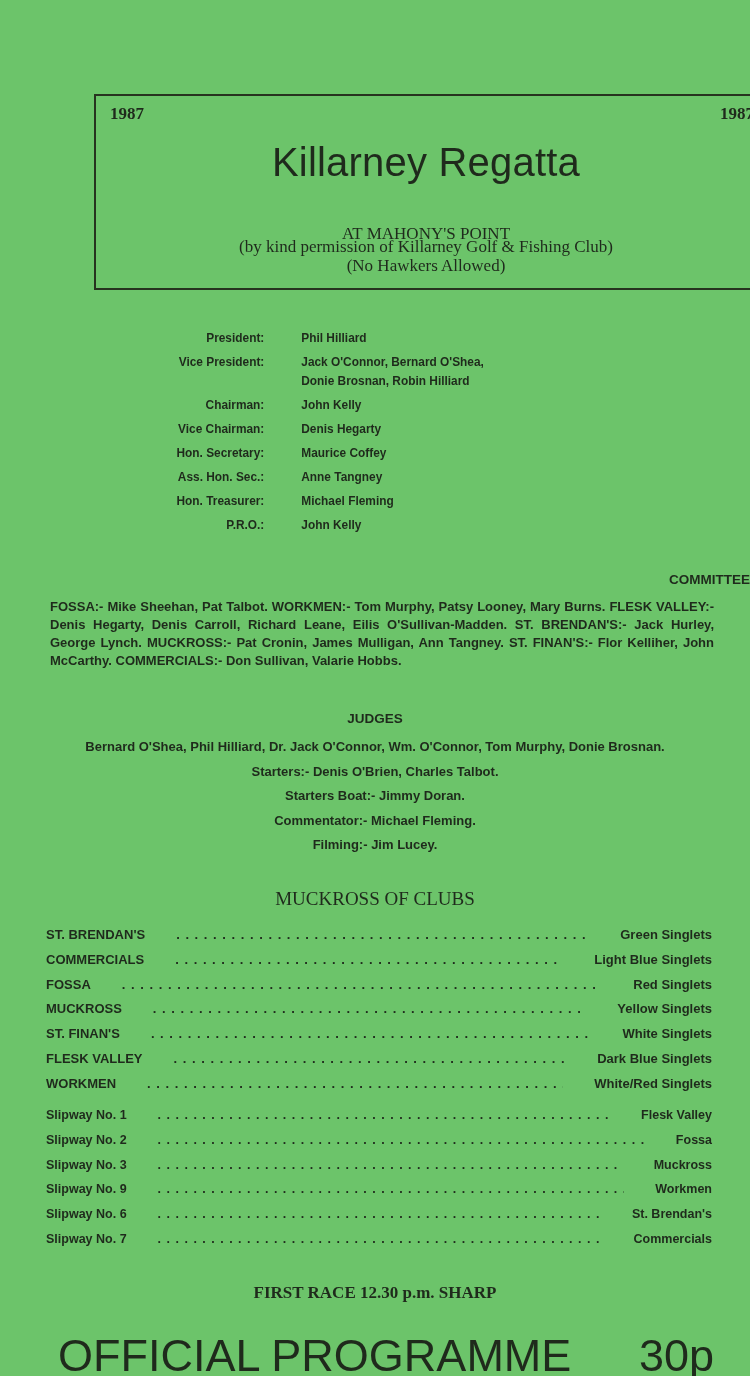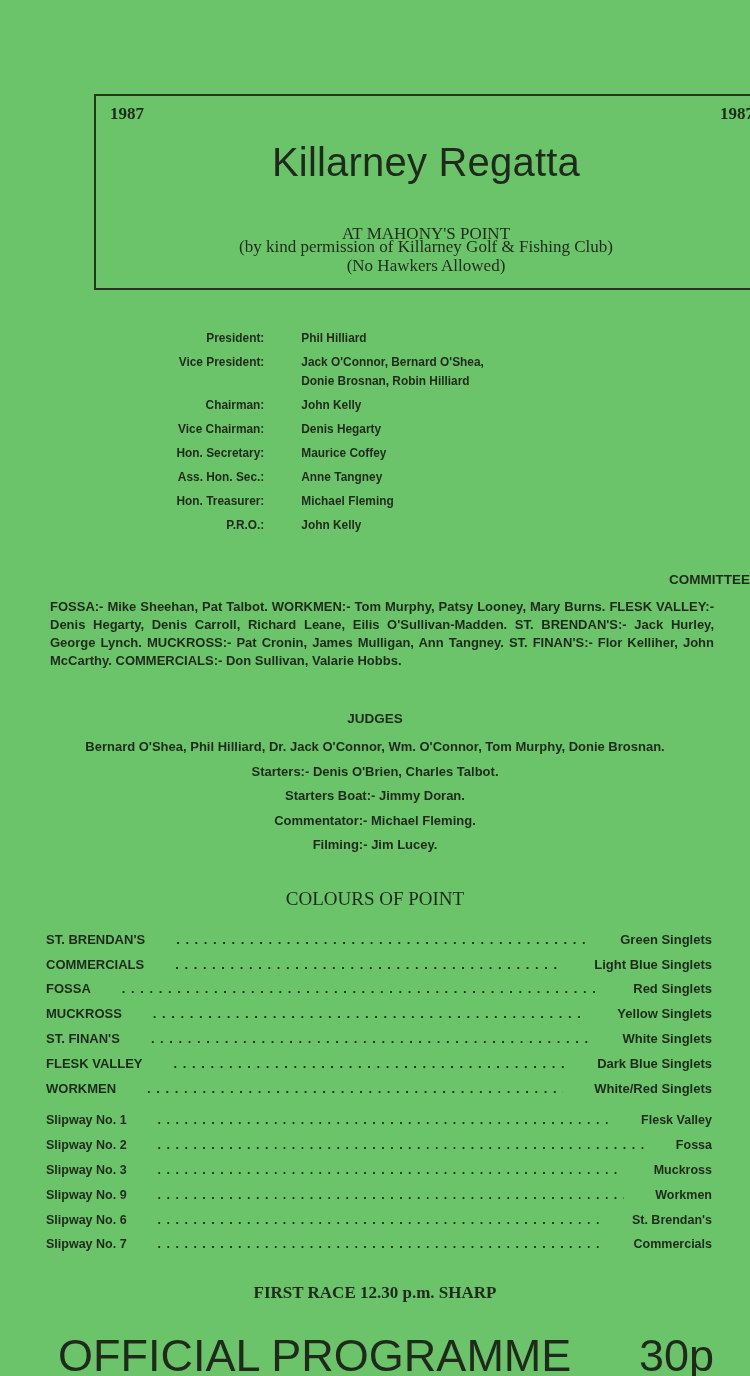--- a/index.html
+++ b/index.html
@@ -46,21 +46,21 @@
     transform: scaleX(1); 
   }
   .judges-block { position: absolute; left: 0; right: 0; top: 735px; text-align: center; font-weight: bold; font-size: 13px; }
   .judges-block div { line-height: 24.5px; }
 
   .colours-heading {
     position: absolute; left: 0; right: 0; top: 888px; text-align: center;
     font-family: "Liberation Serif", serif; font-size: 19px;
   }
   .leader-list { position: absolute; left: 46px; width: 666px; }
-  .leader-row { display: flex; align-items: center; font-weight: bold; font-size: 13px; height: 24.8px; gap: 28px; }
+  .leader-row { display: flex; align-items: flex-start; font-weight: bold; font-size: 13px; height: 24.8px; gap: 28px; }
   .leader-row .l { white-space: nowrap; }
   .leader-row .dots { flex: 1; overflow: hidden; white-space: nowrap; margin: 0 3px; letter-spacing: 3px; }
   .leader-row .dots::after { content: ". . . . . . . . . . . . . . . . . . . . . . . . . . . . . . . . . . . . . . . . . . . . . . . . . . . . . . . . . . . . . . . . . . . . . . . . . ."; letter-spacing: 1px; }
   .leader-row .r { white-space: nowrap; }
   .clubs-list { top: 927px; }
   .slip-list { top: 1108px; }
   .slip-list .leader-row { font-size: 12.5px; }
 
   .first-race {
     position: absolute; left: 0; right: 0; top: 1283px; text-align: center;
@@ -126,21 +126,21 @@
 
   <div class="section-heading" style="top: 711px;">JUDGES</div>
   <div class="judges-block">
     <div>Bernard O'Shea, Phil Hilliard, Dr. Jack O'Connor, Wm. O'Connor, Tom Murphy, Donie Brosnan.</div>
     <div>Starters:- Denis O'Brien, Charles Talbot.</div>
     <div>Starters Boat:- Jimmy Doran.</div>
     <div>Commentator:- Michael Fleming.</div>
     <div>Filming:- Jim Lucey.</div>
   </div>
 
-  <div class="colours-heading">COLOURS OF POINT</div>
+  <div class="colours-heading">MUCKROSS OF CLUBS</div>
 
   <div class="leader-list clubs-list">
     <div class="leader-row">
         <span class="l">ST. BRENDAN'S</span>
         <span class="dots"></span>
         <span class="r">Green Singlets</span>
       </div>
     <div class="leader-row">
         <span class="l">COMMERCIALS</span>
         <span class="dots"></span>

